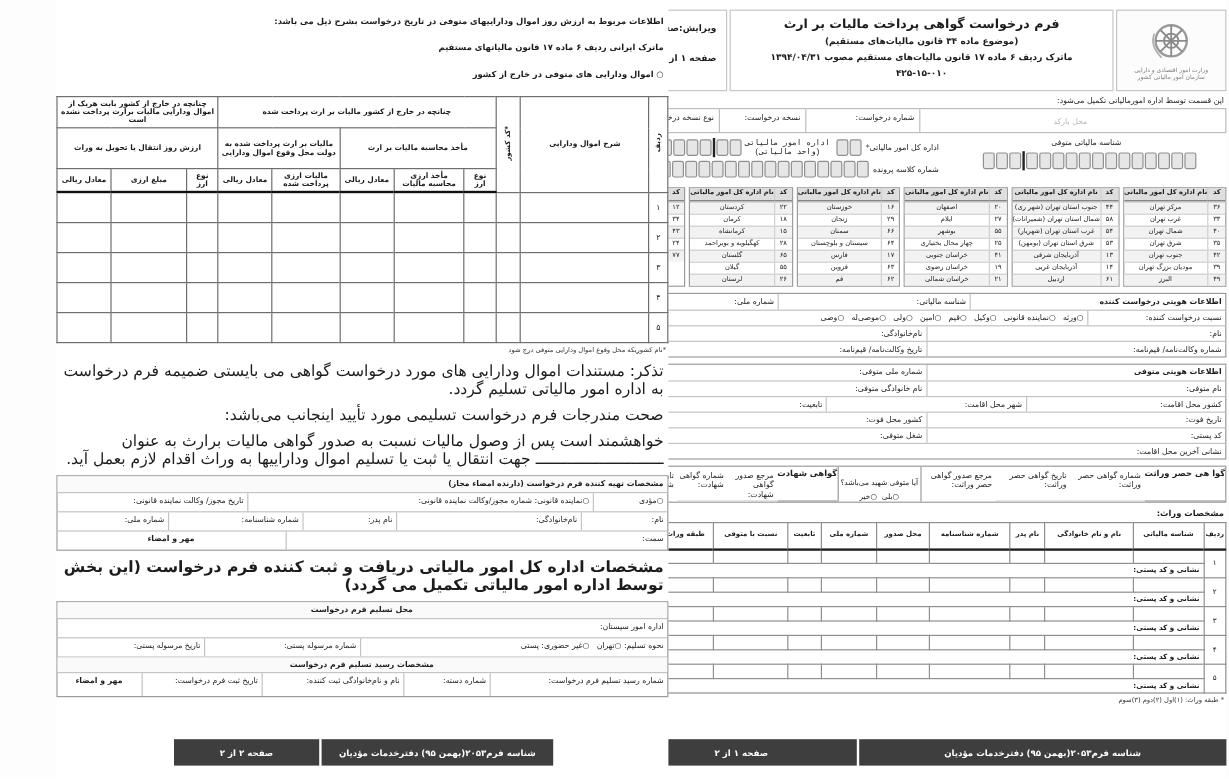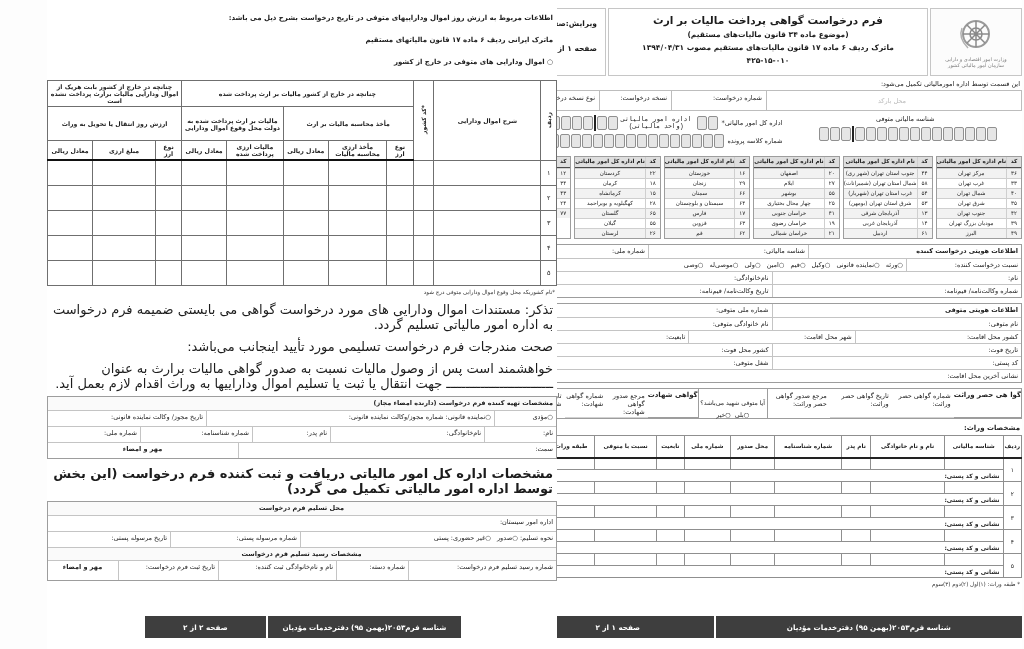--- a/index.html
+++ b/index.html
@@ -748,21 +748,21 @@
     <div class="sec">
       <div class="srow">
         <div class="scell shead grow center">محل تسلیم فرم درخواست</div>
       </div>
       <div class="srow" style="min-height:16px">
         <div class="scell grow">اداره امور سیستان:</div>
       </div>
       <div class="srow" style="min-height:16px">
         <div class="scell grow">
           <span>نحوه تسلیم:</span>
-          <span class="radios"><span>○صدور</span><span>○غیر حضوری: پستی</span></span>
+          <span class="radios"><span>○تهران</span><span>○غیر حضوری: پستی</span></span>
         </div>
         <div class="scell" style="width:130px">شماره مرسوله پستی:</div>
         <div class="scell" style="width:122px">تاریخ مرسوله پستی:</div>
       </div>
       <div class="srow">
         <div class="scell shead grow center">مشخصات رسید تسلیم فرم درخواست</div>
       </div>
       <div class="srow" style="min-height:20px">
         <div class="scell grow">شماره رسید تسلیم فرم درخواست:</div>
         <div class="scell" style="width:72px">شماره دسته:</div>

